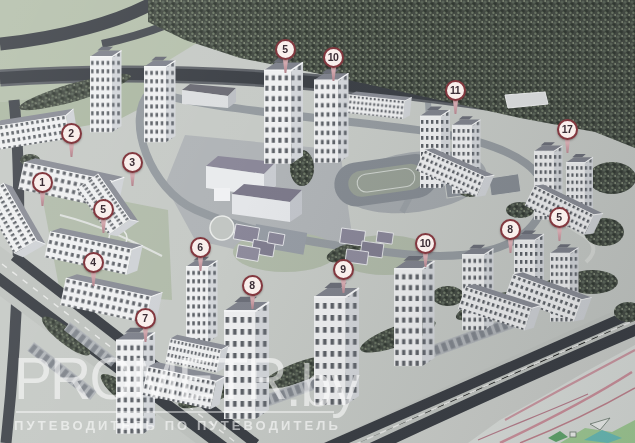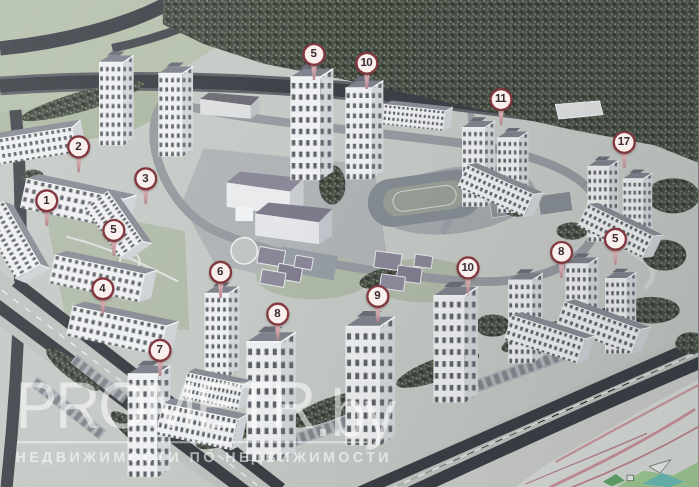--- a/index.html
+++ b/index.html
@@ -16,21 +16,21 @@
     clip-path:polygon(18% 0,82% 0,60% 100%,40% 100%);
   }
   .pin .num{
     position:absolute;left:-10.5px;top:-10.5px;width:21px;height:21px;z-index:2;
     border-radius:50%;background:#f9efec;border:2px solid #83383f;
     box-sizing:border-box;display:flex;align-items:center;justify-content:center;
     font-size:10.5px;font-weight:bold;color:#3c2e36;letter-spacing:-0.5px;
     box-shadow:0 1px 2px rgba(40,20,20,.35);
   }
   
-  .wm{position:absolute;left:14px;top:338px;z-index:40;pointer-events:none;}
+  .wm{position:absolute;left:14px;top:348px;z-index:40;pointer-events:none;}
   .wm-title{
     font-size:60px;line-height:1.02;font-weight:400;letter-spacing:-2px;
     color:rgba(255,255,255,.55);white-space:nowrap;transform:scaleX(.95);
     transform-origin:left top;
   }
   .wm-title .by{position:relative;top:7px;letter-spacing:-1px;}
   .wm-line{width:318px;height:2px;background:rgba(255,255,255,.45);margin:2px 0 5px 2px;}
   .wm-sub{
     font-size:13px;font-weight:bold;letter-spacing:3.1px;
     color:rgba(255,255,255,.58);white-space:nowrap;
@@ -310,16 +310,16 @@
       <div class="num">10</div>
     </div>
   <div class="pin" style="left:285px;top:49px">
       <div class="stem"></div>
       <div class="num">5</div>
     </div>
 
   <div class="wm">
     <div class="wm-title"><span>PROMETR</span><span class="by">.by</span></div>
     <div class="wm-line"></div>
-    <div class="wm-sub">НЕДВИЖИМОСТИ ПО НЕДВИЖИМОСТИ</div>
+    <div class="wm-sub">ПУТЕВОДИТЕЛЬ ПО ПУТЕВОДИТЕЛЬ</div>
   </div>
 
 </div>
 
 </body></html>

